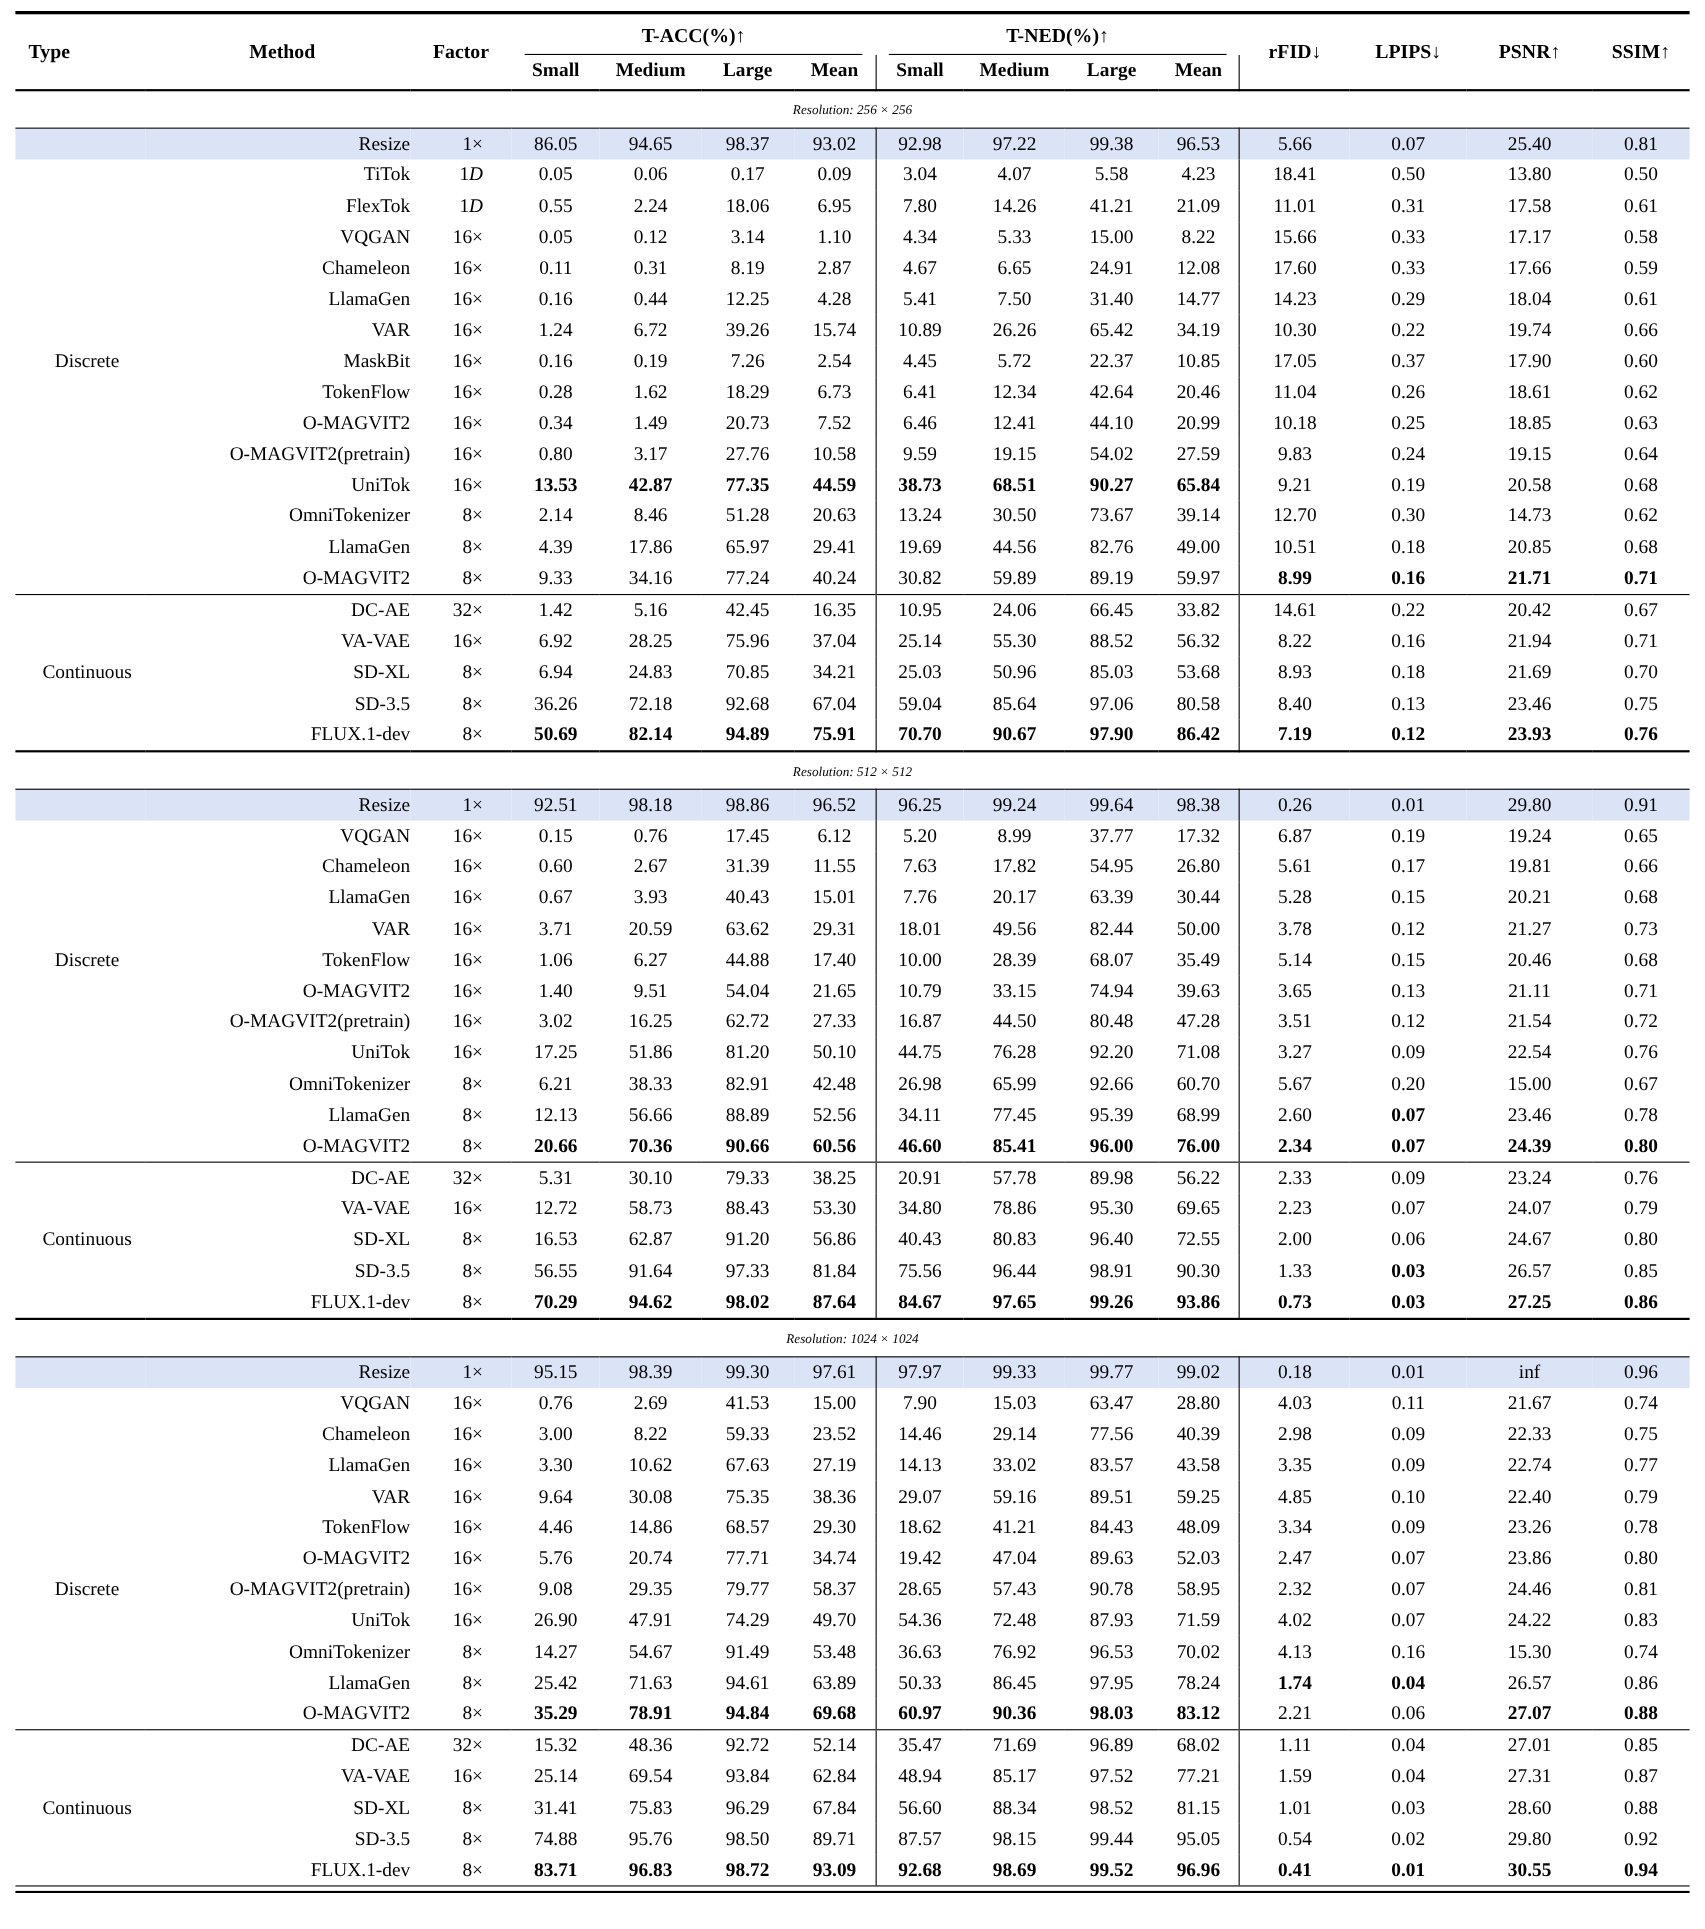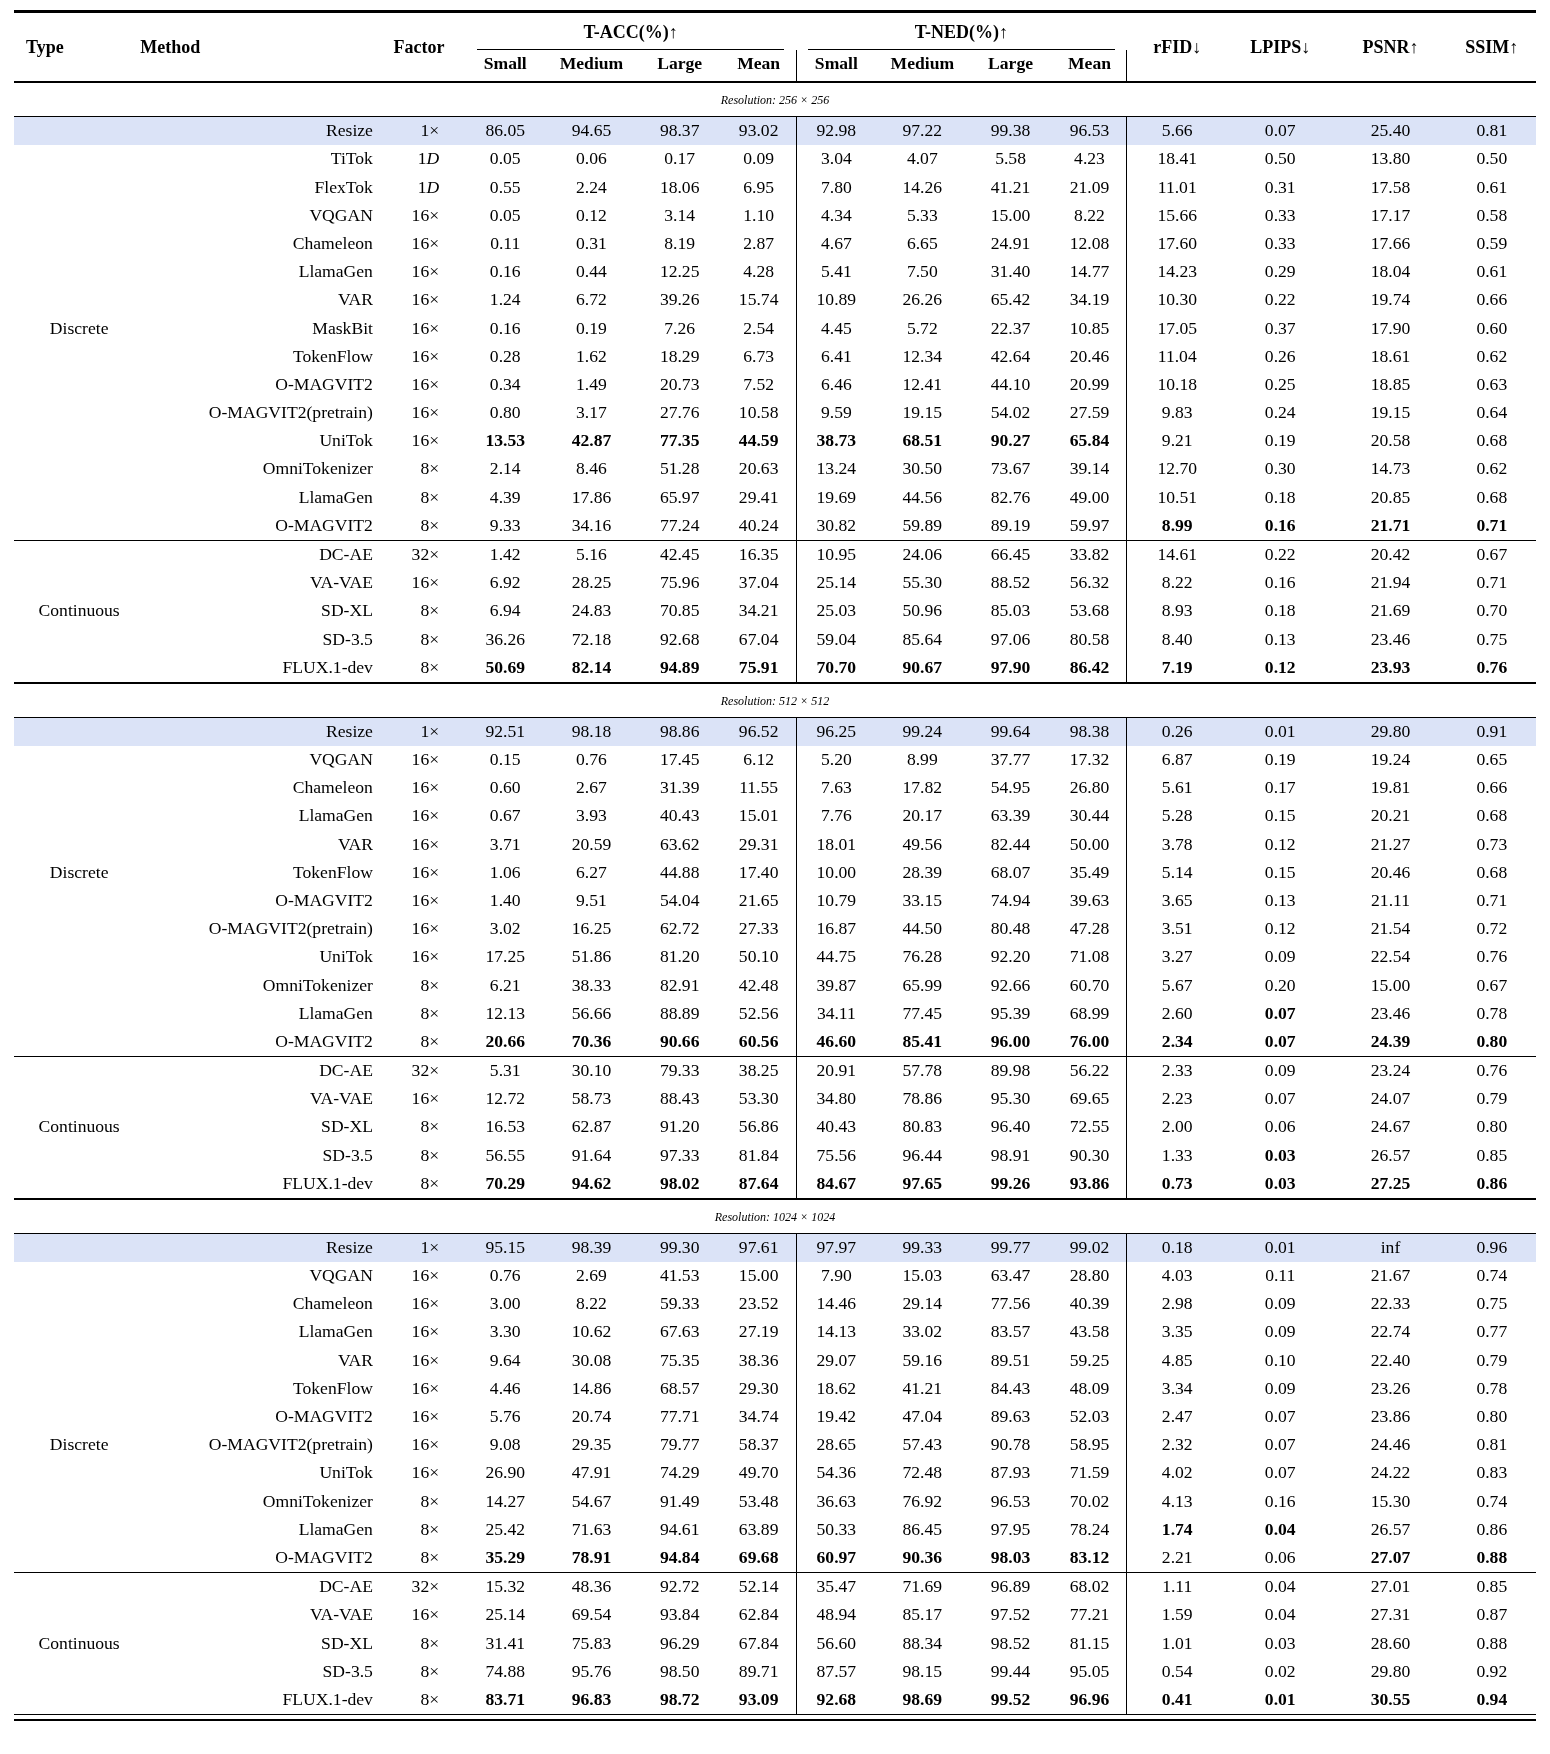--- a/index.html
+++ b/index.html
@@ -34,21 +34,21 @@
   col.c-mn { width: 74px; }
   col.c-rfid  { width: 100px; }
   col.c-lpips { width: 106px; }
   col.c-psnr  { width: 114px; }
   col.c-ssim  { width: 88px; }
 
   th, td { padding: 3.2px 0; line-height: 1.24; font-weight: normal; }
 
   thead th { font-weight: bold; font-size: 18px; vertical-align: middle; text-align: center; }
   thead th.h-type   { text-align: left; padding-left: 12px; }
-  thead th.h-method { text-align: left; padding-left: 8px; }
+  thead th.h-method { text-align: center; padding-left: 8px; }
   thead th.th-group { padding: 8px 0 0 0; vertical-align: bottom; margin-top: 28px; }
   thead th.th-group .gl {
     display: block;
     padding: 0 0 6px 0;
     margin: 0 12px;
     border-bottom: 1.3px solid #000;
   }
   tr.sub th { font-weight: bold; font-size: 17.6px; padding: 3px 0 6px 0; }
   tr.sub th.vl  { border-left: 1.3px solid #000; }
   tr.sub th.brr { border-right: 1.3px solid #000; }
@@ -622,21 +622,21 @@
             <td class="num">0.76</td>
           </tr>
           <tr>
             <td class="c-type"></td>
             <td class="c-method">OmniTokenizer</td>
             <td class="c-factor">8×</td>
             <td class="num">6.21</td>
             <td class="num">38.33</td>
             <td class="num">82.91</td>
             <td class="num">42.48</td>
-            <td class="num vl">39.87</td>
+            <td class="num vl">26.98</td>
             <td class="num">65.99</td>
             <td class="num">92.66</td>
             <td class="num">60.70</td>
             <td class="num vl">5.67</td>
             <td class="num">0.20</td>
             <td class="num">15.00</td>
             <td class="num">0.67</td>
           </tr>
           <tr>
             <td class="c-type"></td>

